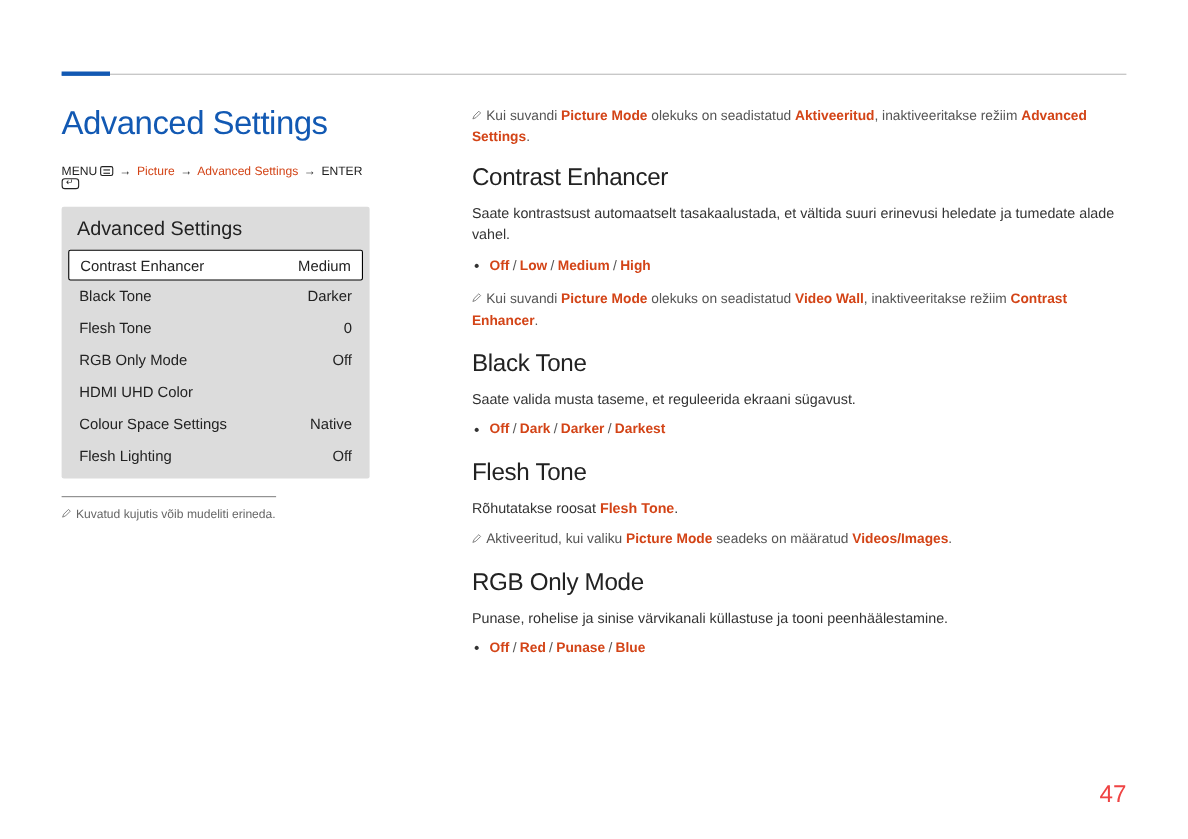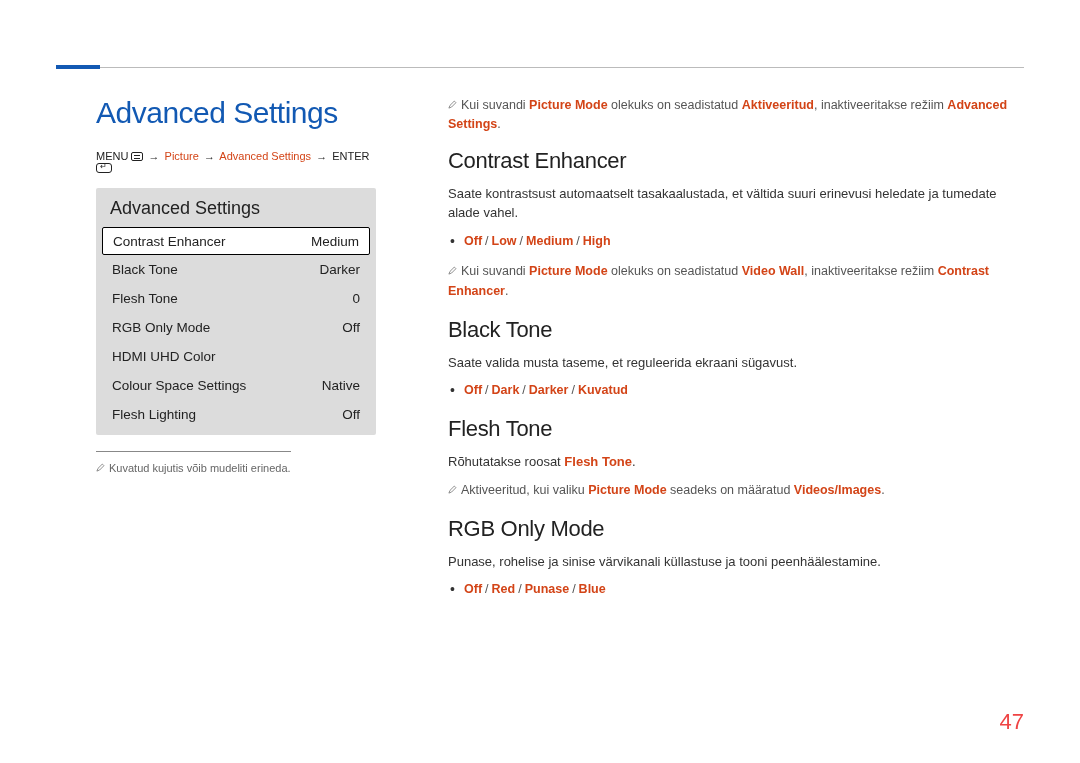--- a/index.html
+++ b/index.html
@@ -21,23 +21,22 @@
   }
   .topline-accent {
     border-top: 4px solid #1259b3;
     position: absolute;
     top: 65px;
     left: 56px;
     width: 44px;
   }
   .wrap {
     display: flex;
-    gap: 72px;
+    gap: 93px;
     margin-top: 40px;
-    margin-left: 40px;
   }
   .left { width: 280px; flex: 0 0 280px; }
   .right { flex: 1; }
 
   h1 {
     font-size: 30px;
     font-weight: 400;
     color: #1259b3;
     letter-spacing: -0.5px;
     margin-bottom: 20px;
@@ -278,21 +277,21 @@
             </svg>
         </span><span>Kui suvandi </span><span class="red">Picture Mode</span><span> olekuks on seadistatud </span><span class="red">Video Wall</span><span>, inaktiveeritakse režiim </span><span class="red">Contrast Enhancer</span><span>.</span>
       </div>
     </div>
 
     <div class="section">
       <h2>Black Tone</h2>
       <div class="desc">Saate valida musta taseme, et reguleerida ekraani sügavust.</div>
       <ul class="opts">
         <li>
-          <span class="red">Off</span><span class="sep">/</span><span class="red">Dark</span><span class="sep">/</span><span class="red">Darker</span><span class="sep">/</span><span class="red">Kuvatud</span>
+          <span class="red">Off</span><span class="sep">/</span><span class="red">Dark</span><span class="sep">/</span><span class="red">Darker</span><span class="sep">/</span><span class="red">Darkest</span>
         </li>
       </ul>
     </div>
 
     <div class="section">
       <h2>Flesh Tone</h2>
       <div class="desc">
         <span>Rõhutatakse roosat </span><span class="red">Flesh Tone</span><span>.</span>
       </div>
       <div class="subnote">

